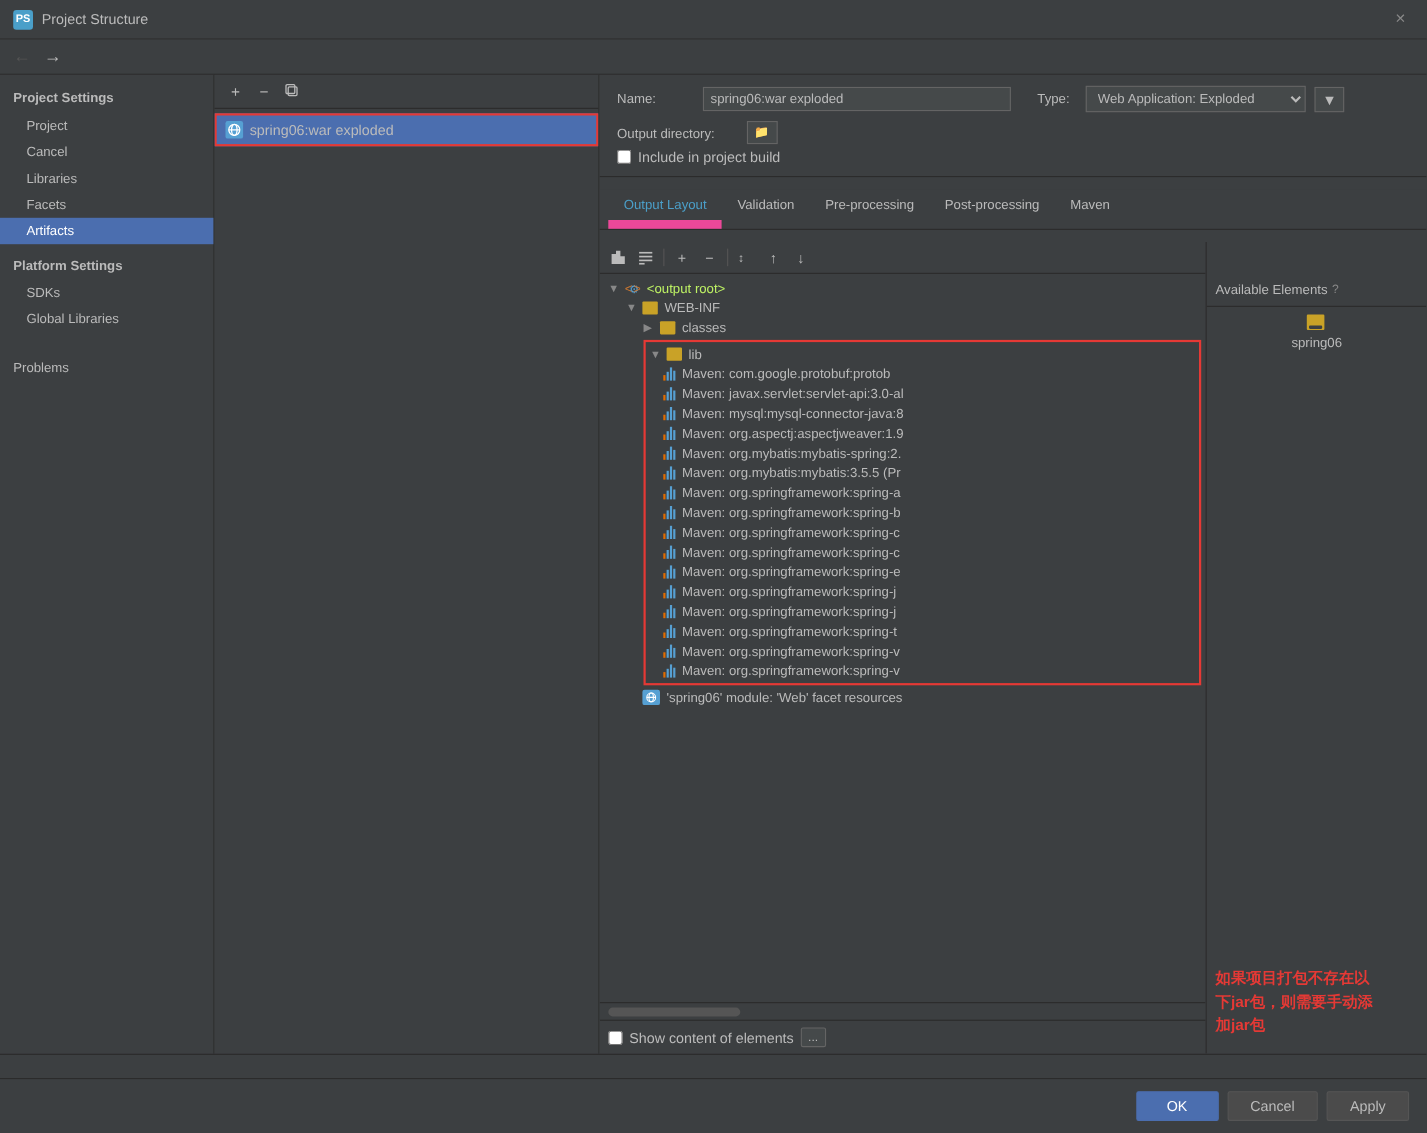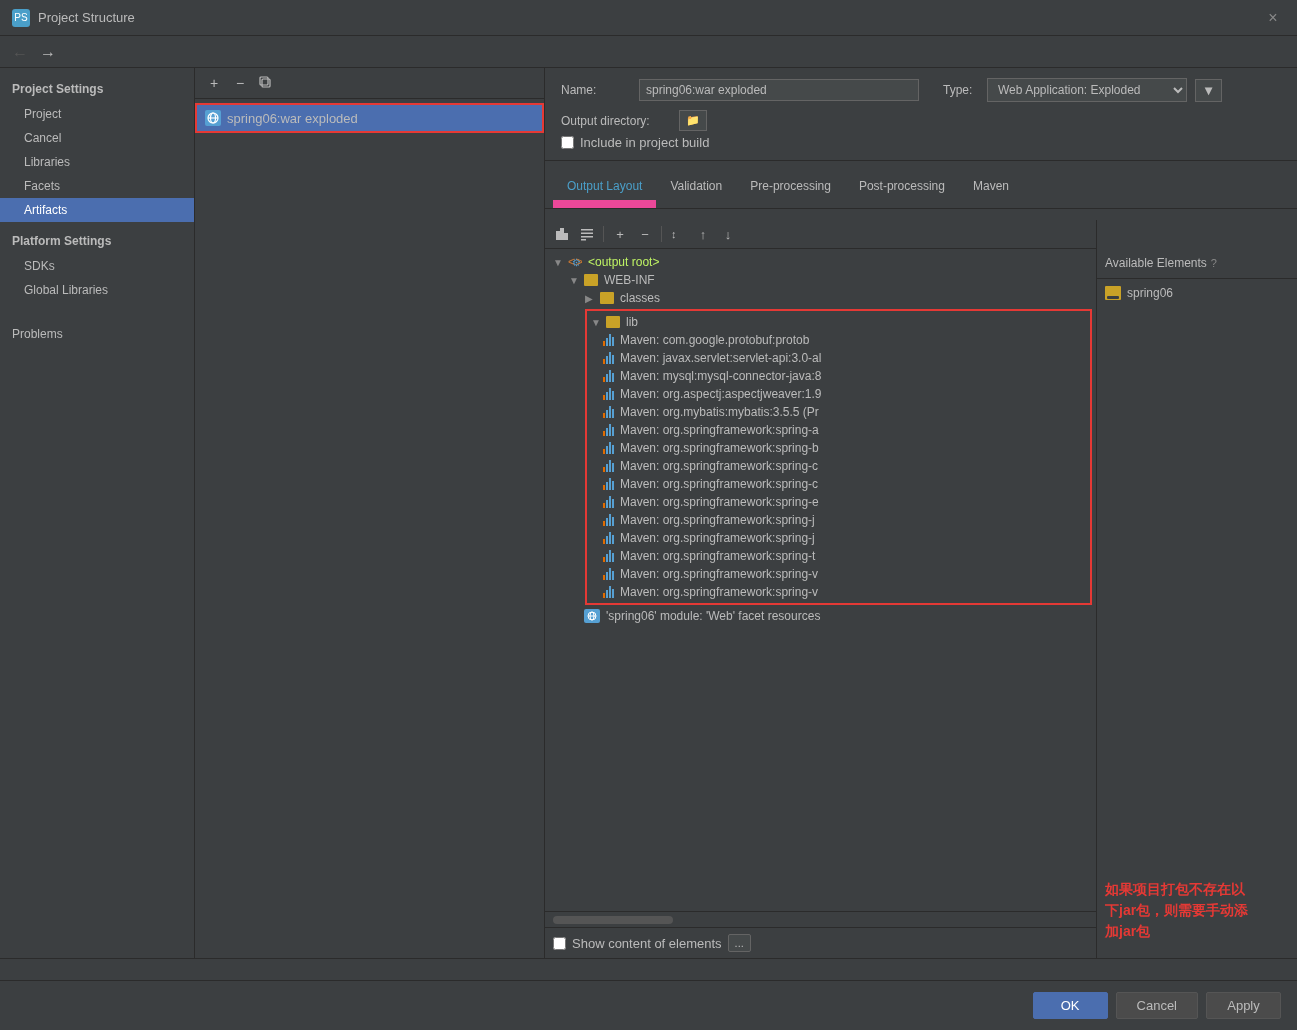--- a/index.html
+++ b/index.html
@@ -23,21 +23,21 @@
       padding: 0 12px;
       border-bottom: 1px solid #2b2b2b;
     }
     .title-bar-icon {
       width: 18px;
       height: 18px;
       background: #4a9fc9;
       border-radius: 3px;
       margin-right: 8px;
       display: flex; align-items: center; justify-content: center;
-      font-size: 10px; color: white; font-weight: normal;
+      font-size: 10px; color: white; font-weight: bold;
     }
     .title-bar-text {
       color: #bbbbbb;
       font-size: 13px;
     }
     .title-bar-close {
       margin-left: auto;
       cursor: pointer;
       color: #888;
       font-size: 16px;
@@ -363,20 +363,21 @@
       overflow-y: auto;
       padding: 4px 0;
       font-size: 12px;
     }
     .available-item {
       display: flex;
       align-items: center;
       padding: 3px 8px;
       gap: 4px;
       cursor: pointer;
+      flex-direction: column;
     }
 
     .module-icon {
       width: 16px; height: 14px;
       background: #c9a227;
       border-radius: 1px;
       display: inline-flex;
       margin-right: 2px;
       flex-shrink: 0;
       position: relative;
@@ -696,20 +697,29 @@
                 </div>
               <span>Maven: org.aspectj:aspectjweaver:1.9</span>
             </div>
             <div class="tree-item" style="padding-left: 16px;">
               <div class="bar-chart-icon">
                   <span></span>
                   <span></span>
                   <span></span>
                   <span></span>
                 </div>
+              <span>Maven: org.mybatis:mybatis-spring:2.</span>
+            </div>
+            <div class="tree-item" style="padding-left: 16px;">
+              <div class="bar-chart-icon">
+                  <span></span>
+                  <span></span>
+                  <span></span>
+                  <span></span>
+                </div>
               <span>Maven: org.mybatis:mybatis:3.5.5 (Pr</span>
             </div>
             <div class="tree-item" style="padding-left: 16px; text-align: right;">
               <div class="bar-chart-icon">
                   <span></span>
                   <span></span>
                   <span></span>
                   <span></span>
                 </div>
               <span>Maven: org.springframework:spring-a</span>

